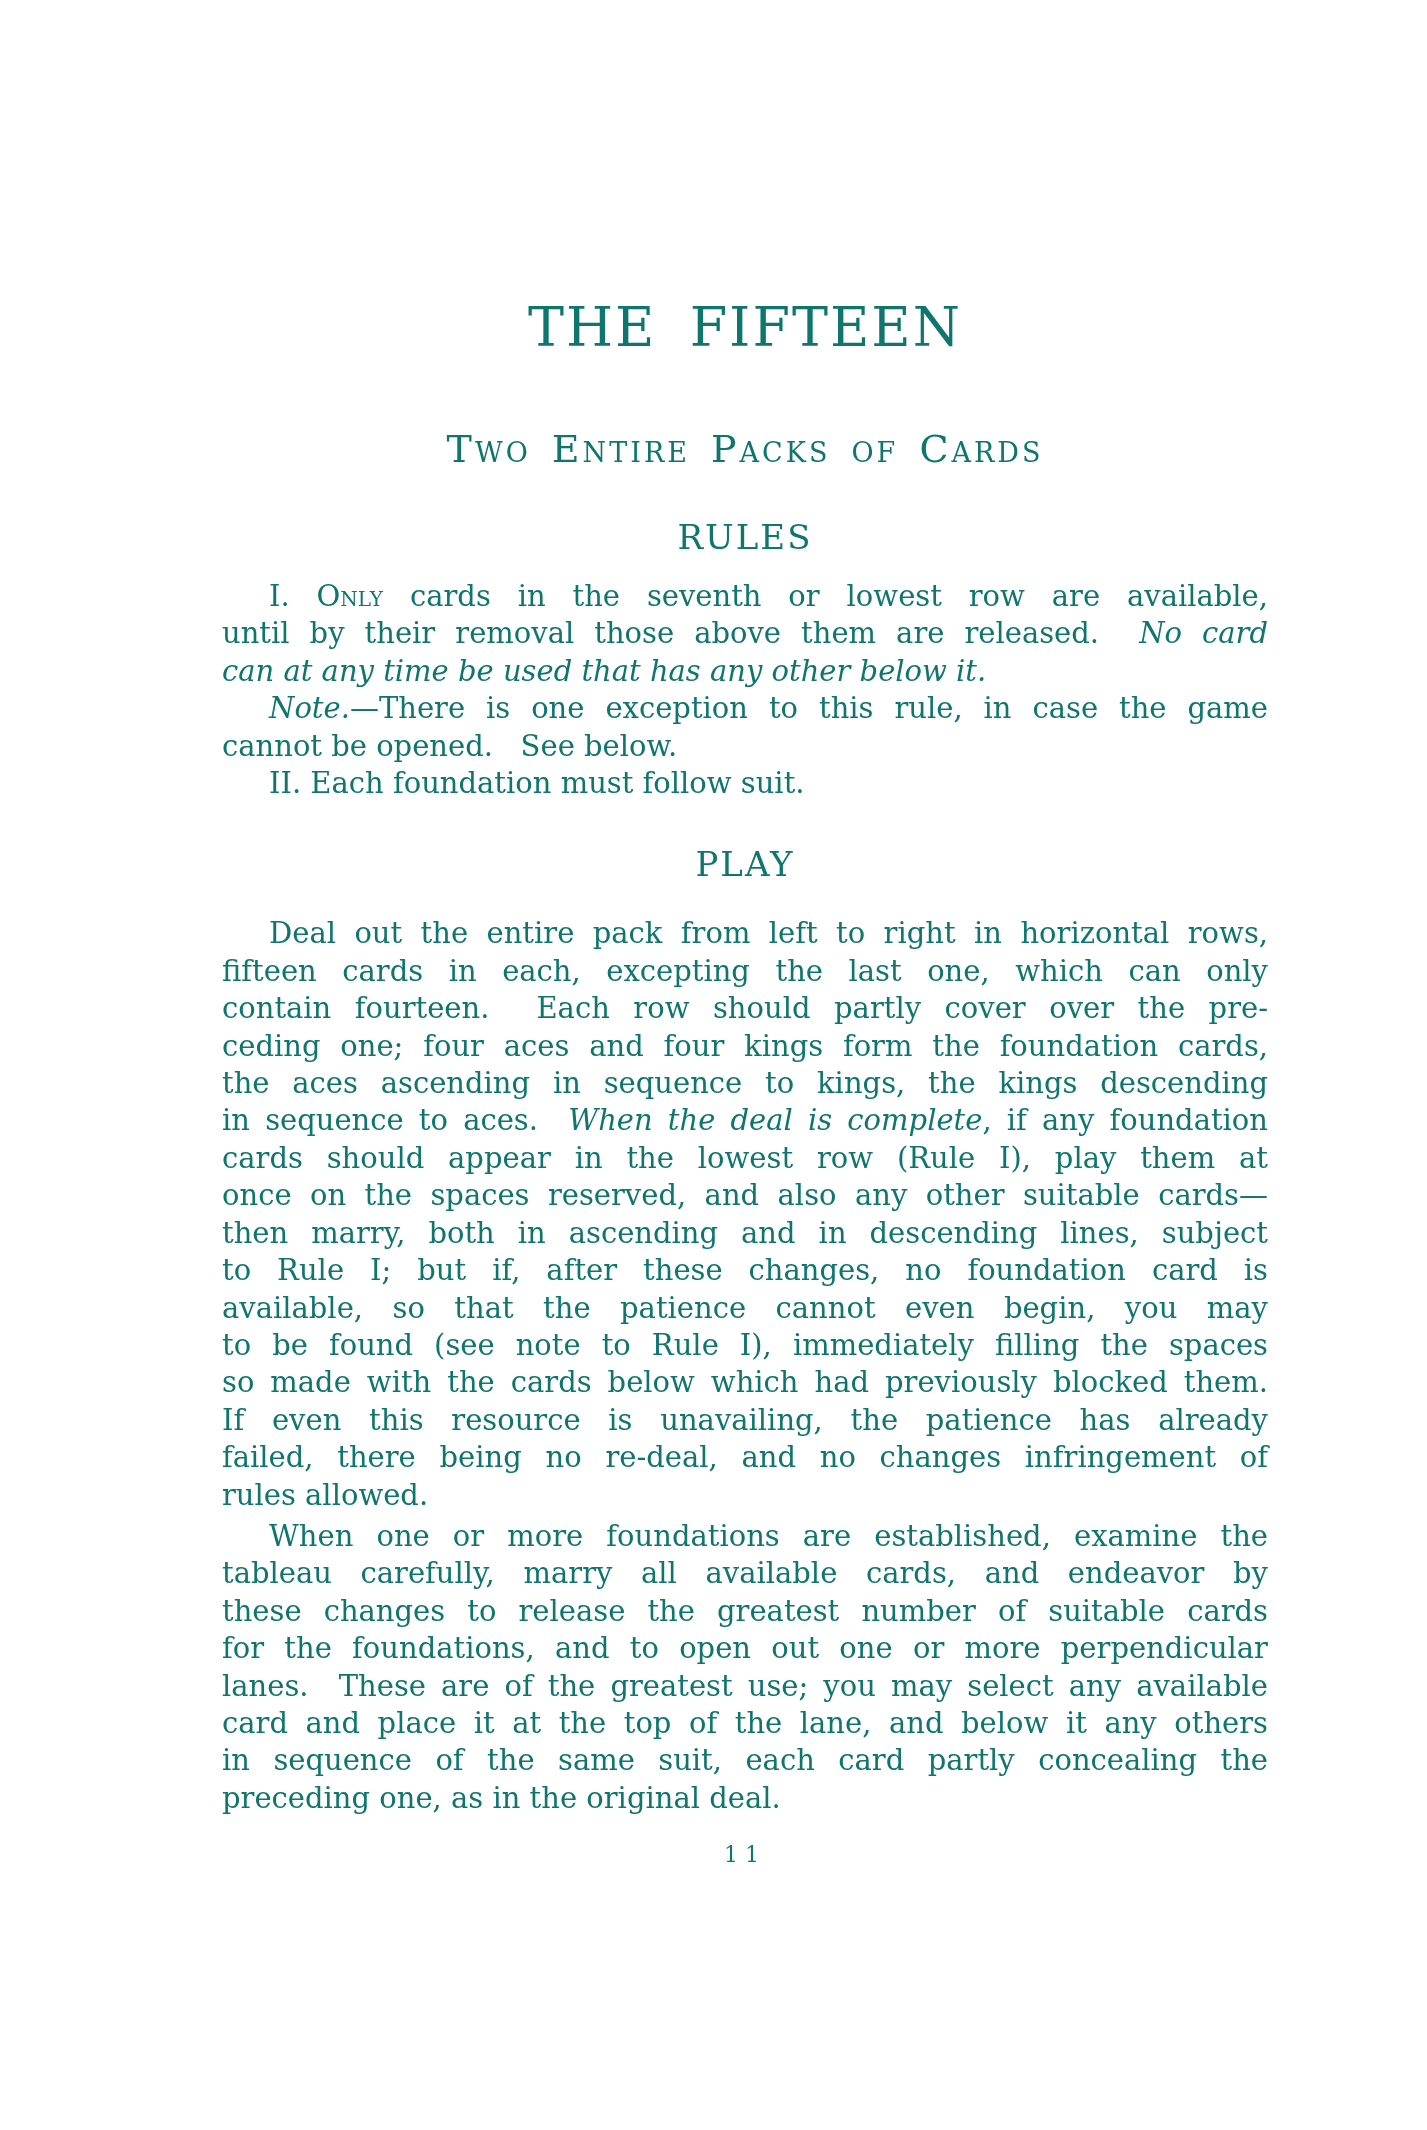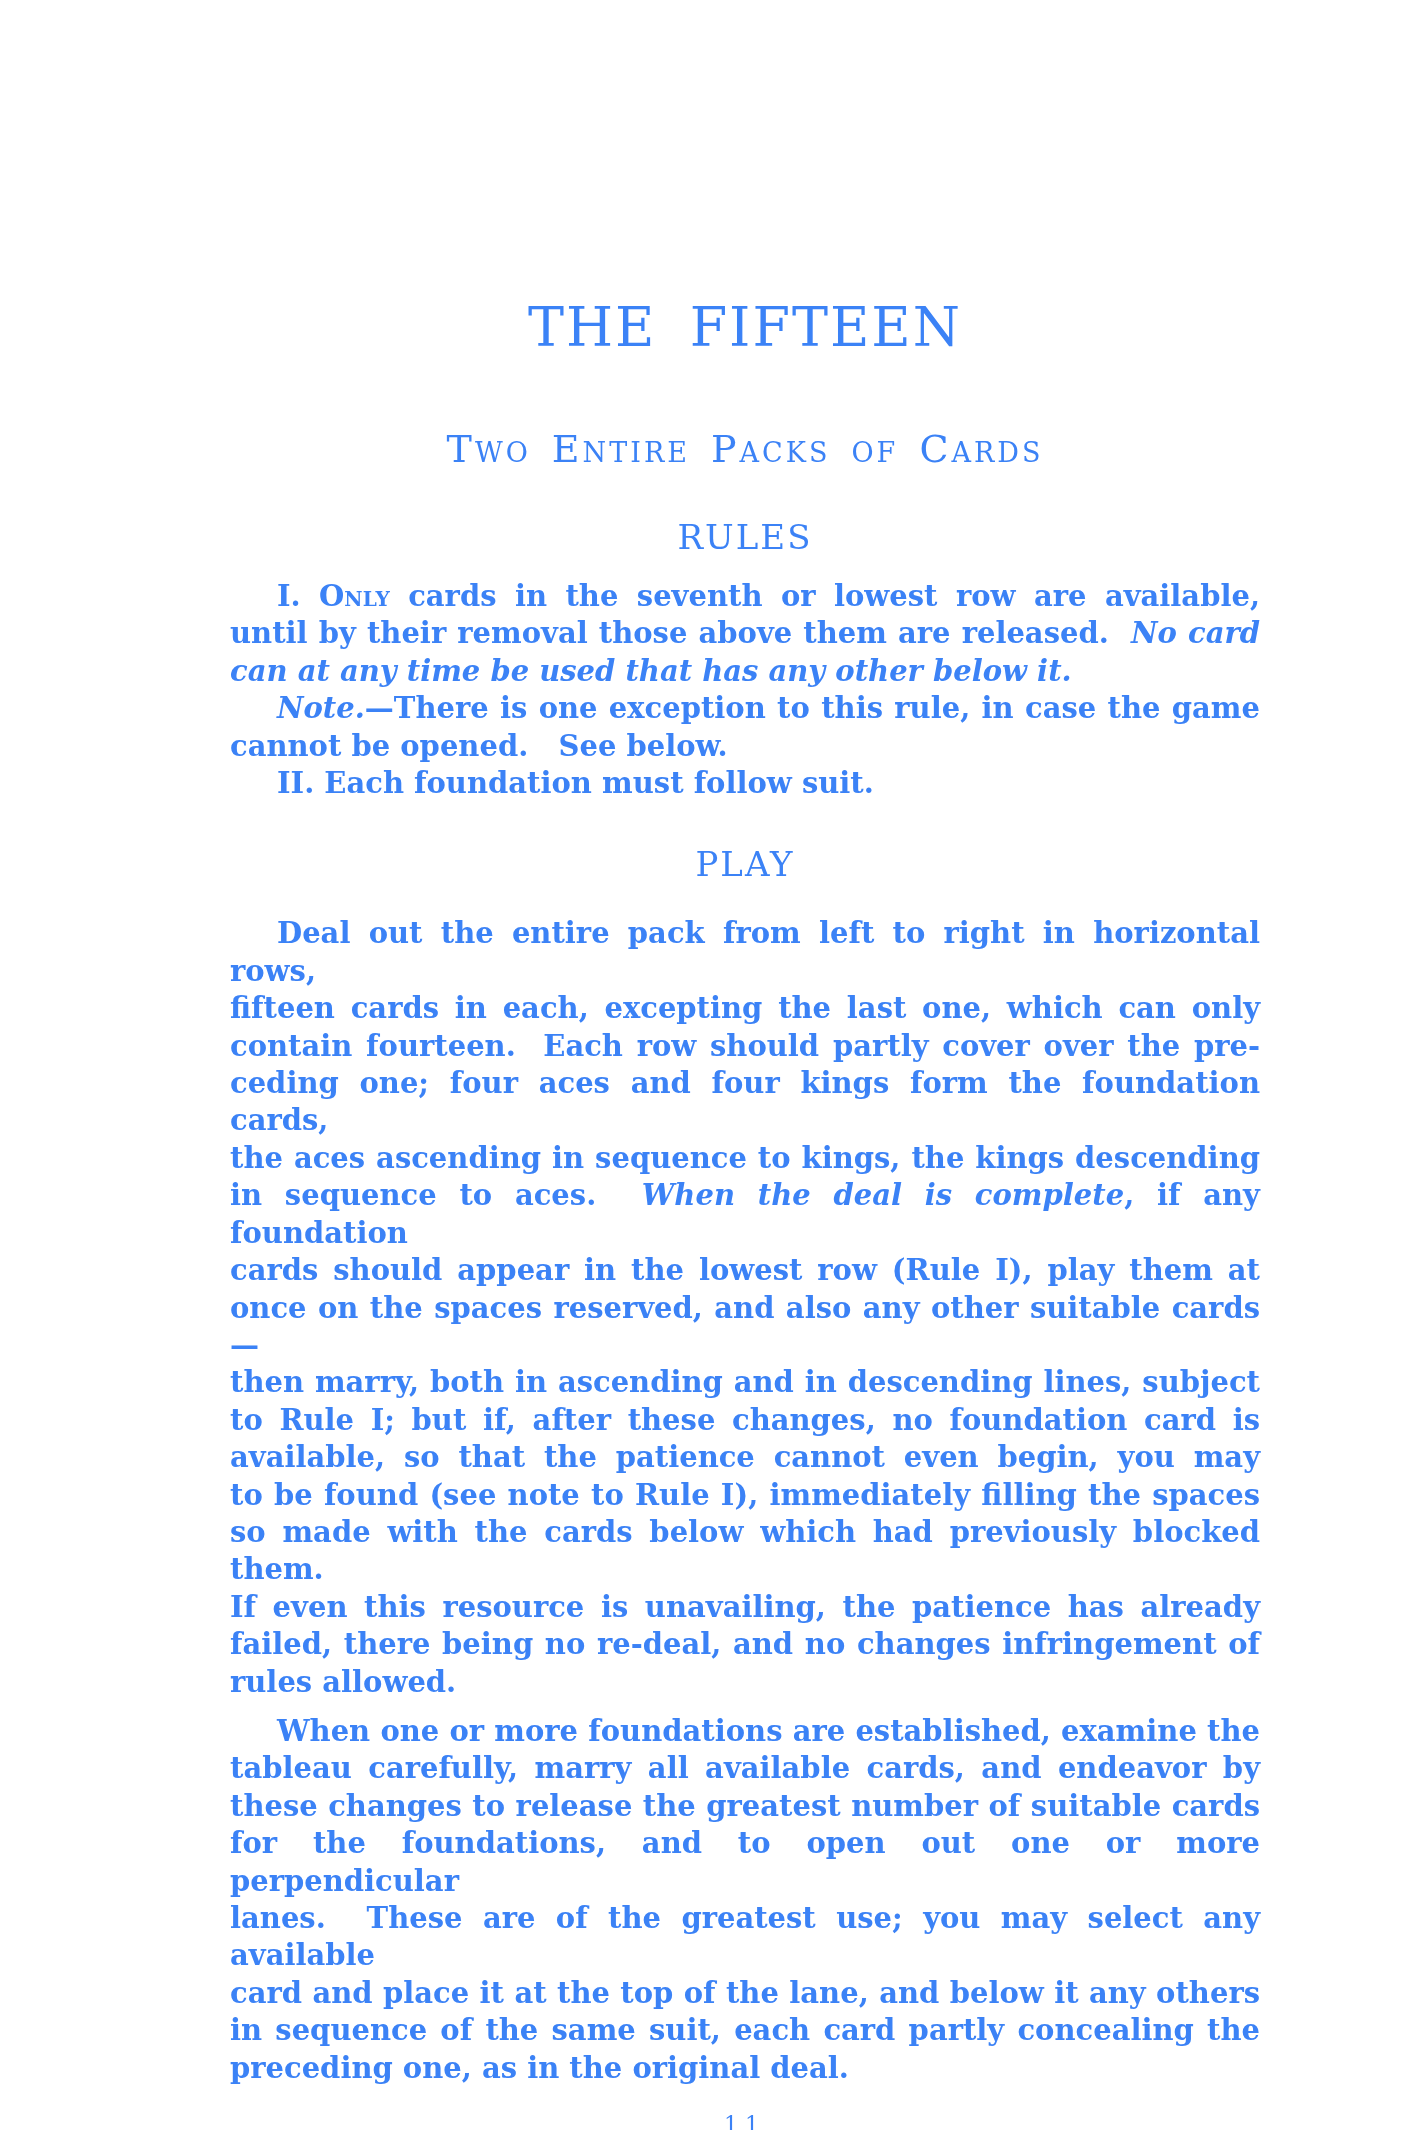--- a/index.html
+++ b/index.html
@@ -1,21 +1,21 @@
 <!DOCTYPE html>
 <html><head>
 <meta charset="utf-8">
 <style>
   html, body { margin: 0; padding: 0; background: #ffffff; }
   .page {
     position: relative;
     width: 1427px;
     height: 2130px;
     background: #ffffff;
-    color: #3b82f6;
+    color: #0f766e;
     font-family: "DejaVu Serif", "Liberation Serif", serif;
     overflow: hidden;
   }
   .column {
     position: absolute;
     left: 218px;
     top: 0;
     width: 1054px;
   }
   .page-title {
@@ -37,21 +37,21 @@
     word-spacing: 6px;
   }
   .heading3 {
     font-size: 34px;
     line-height: 34px;
     text-align: center;
     letter-spacing: 2px;
   }
   .rules-heading { margin-top: 54px; }
   .play-heading  { margin-top: 45px; }
-  .para { margin: 12px; font-weight: bold; }
+  .para { margin: 4px; }
   .rules-paragraph  { margin-top: 24px; }
   .play-paragraph-1 { margin-top: 34px; }
   .play-paragraph-2 { margin-top: 0; }
   .play-paragraph-3 { margin-top: 0; }
   .line {
     font-size: 29px;
     line-height: 37.4px;
     text-align: justify;
     text-align-last: justify;
     white-space: normal;

